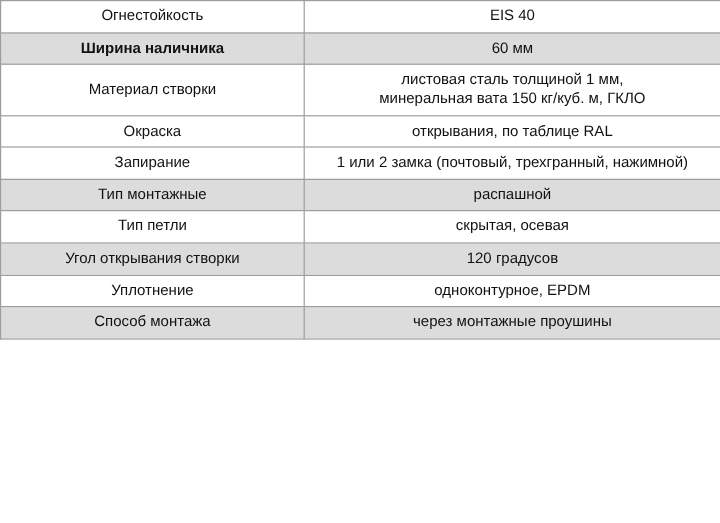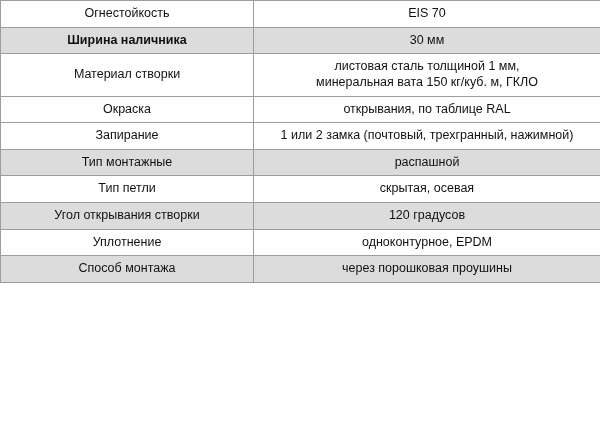--- a/index.html
+++ b/index.html
@@ -43,25 +43,25 @@
 <body>
 
 <table class="spec-table">
   <colgroup>
     <col class="col-label">
     <col class="col-value">
   </colgroup>
   <tbody>
       <tr class="shade-white">
         <td class="cell-label">Огнестойкость</td>
-        <td class="cell-value value-multiline">EIS 70</td>
+        <td class="cell-value value-multiline">EIS 40</td>
       </tr>
       <tr class="shade-gray">
         <td class="cell-label bold-label">Ширина наличника</td>
-        <td class="cell-value value-multiline">30 мм</td>
+        <td class="cell-value value-multiline">60 мм</td>
       </tr>
       <tr class="shade-white">
         <td class="cell-label">Материал створки</td>
         <td class="cell-value value-multiline">листовая сталь толщиной 1 мм,
 минеральная вата 150 кг/куб. м, ГКЛО</td>
       </tr>
       <tr class="shade-white">
         <td class="cell-label">Окраска</td>
         <td class="cell-value value-multiline">открывания, по таблице RAL</td>
       </tr>
@@ -80,16 +80,16 @@
       <tr class="shade-gray">
         <td class="cell-label">Угол открывания створки</td>
         <td class="cell-value value-multiline">120 градусов</td>
       </tr>
       <tr class="shade-white">
         <td class="cell-label">Уплотнение</td>
         <td class="cell-value value-multiline">одноконтурное, EPDM</td>
       </tr>
       <tr class="shade-gray">
         <td class="cell-label">Способ монтажа</td>
-        <td class="cell-value value-multiline">через порошковая проушины</td>
+        <td class="cell-value value-multiline">через монтажные проушины</td>
       </tr>
     </tbody>
 </table>
 
 </body></html>

